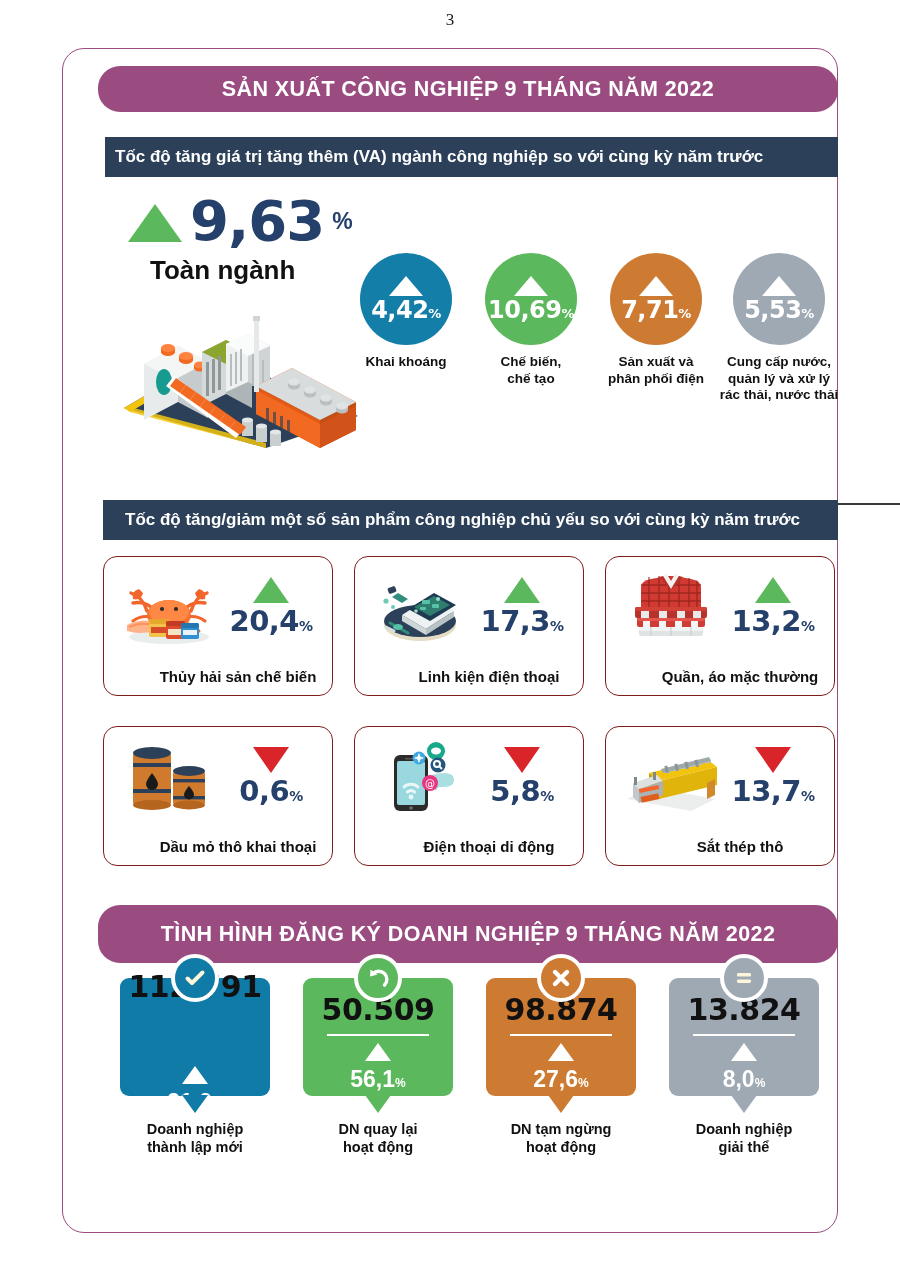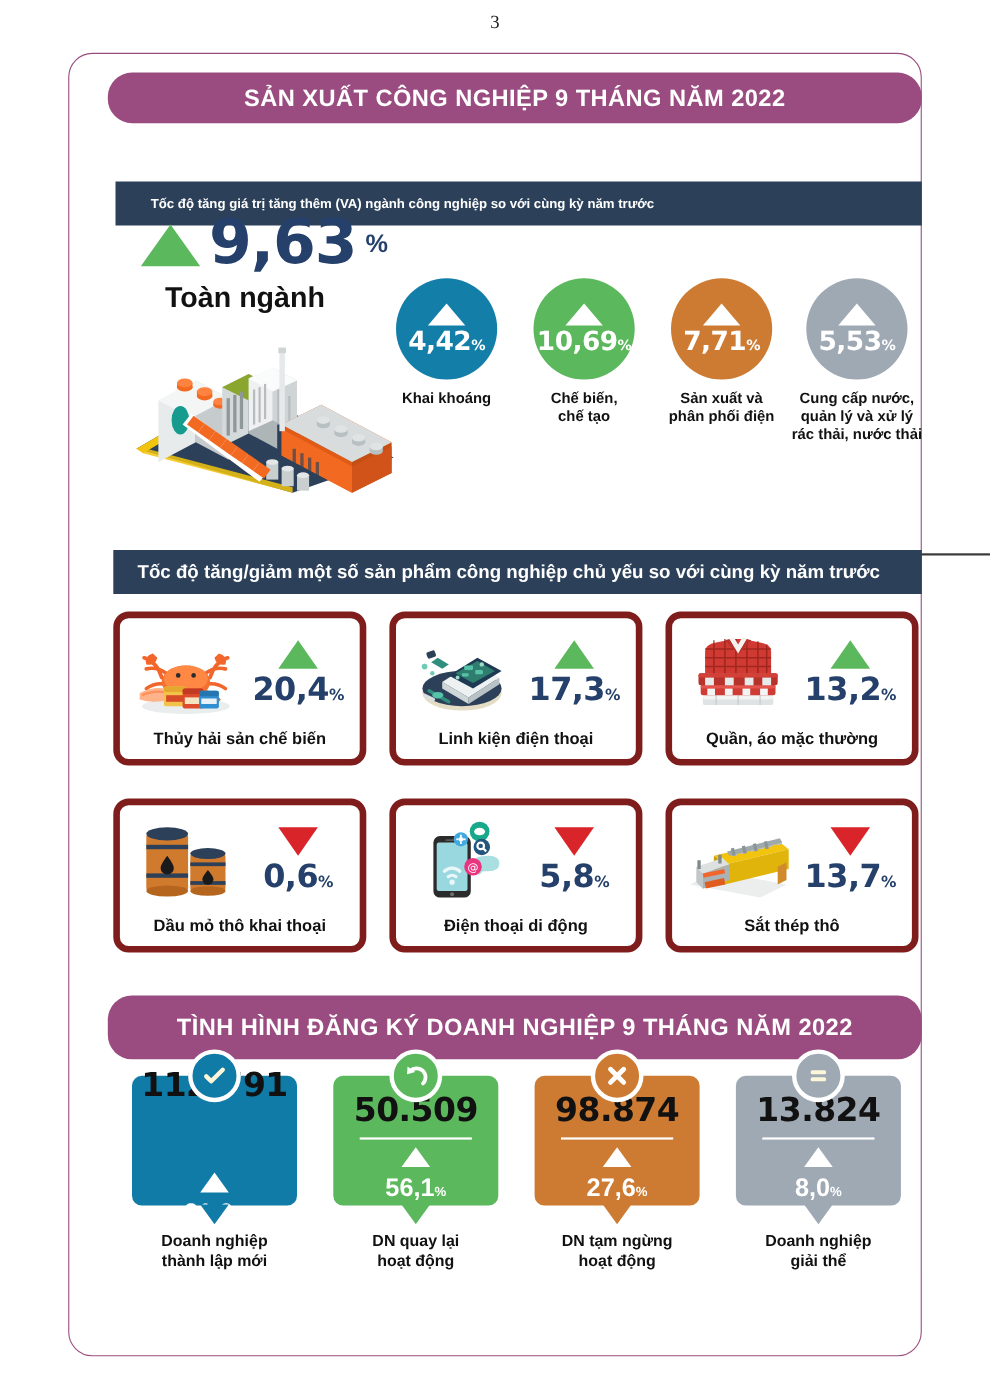--- a/index.html
+++ b/index.html
@@ -23,21 +23,21 @@
     display:flex;align-items:center;justify-content:center;
     color:#ffffff;font-weight:bold;letter-spacing:.4px;
   }
   .banner-navy{
     position:absolute;background:#2c4159;
     display:flex;align-items:center;
     color:#ffffff;font-weight:bold;
   }
 
   #banner-industry{left:98px;top:66px;width:740px;height:46px;font-size:21.5px;}
-  #banner-va{left:105px;top:137px;width:733px;height:40px;font-size:12px;padding-left:32px;box-sizing:border-box;margin-top:28px;}
+  #banner-va{left:105px;top:137px;width:733px;height:40px;font-size:17px;padding-left:10px;box-sizing:border-box;}
   #banner-products{left:103px;top:500px;width:735px;height:40px;font-size:17px;padding-left:22px;box-sizing:border-box;}
   #banner-business{left:98px;top:905px;width:740px;height:58px;font-size:21.5px;}
 
   
   #section-va{position:absolute;left:98px;top:185px;width:745px;height:290px;}
 
   .headline-wrap{position:absolute;left:30px;top:8px;width:250px;}
   .headline-row{display:flex;align-items:center;gap:8px;}
   .tri-up-big{
     width:0;height:0;border-left:27px solid transparent;border-right:27px solid transparent;
@@ -75,21 +75,21 @@
   }
   .circle-val .pct{font-size:13px;}
   .circle-label{
     margin-top:9px;font-size:13.5px;font-weight:bold;color:#111;line-height:1.24;
   }
 
   
   #section-products{position:absolute;left:103px;top:556px;width:737px;height:320px;}
   .prod-card{
     position:absolute;width:230px;height:140px;
-    border:6px solid #7f1d1d;border-radius:14px;background:#fff;box-sizing:border-box;
+    border:1px solid #7f1d1d;border-radius:14px;background:#fff;box-sizing:border-box;
   }
   .prod-top{
     position:absolute;left:0;top:6px;width:100%;height:88px;
     display:flex;align-items:center;justify-content:center;gap:2px;
   }
   .prod-icon{width:104px;height:80px;flex:0 0 104px;}
   .prod-figure{display:flex;flex-direction:column;align-items:center;width:96px;}
   .tri-up-md{
     width:0;height:0;border-left:18px solid transparent;border-right:18px solid transparent;
     border-bottom:26px solid #5cb85c;
@@ -98,21 +98,21 @@
     width:0;height:0;border-left:18px solid transparent;border-right:18px solid transparent;
     border-top:26px solid #d9252a;
   }
   .prod-val{
     font-size:29px;font-weight:bold;color:#24406b;line-height:1.05;margin-top:3px;
     font-family:"DejaVu Sans",sans-serif;letter-spacing:-.5px;
   }
   .prod-val .pct{font-size:14px;}
   .prod-label{
     position:absolute;left:0;bottom:10px;width:100%;text-align:center;
-    font-size:15px;font-weight:bold;color:#111;
+    font-size:15px;font-weight:bold;color:#111;padding-left:20px;
   }
 
   
   #section-business{position:absolute;left:110px;top:978px;width:720px;height:230px;}
   .biz-item{position:absolute;width:170px;text-align:center;}
   .biz-bubble{
     position:relative;width:150px;height:118px;margin:0 auto;border-radius:9px;
     display:flex;flex-direction:column;align-items:center;justify-content:center;
   }
   .biz-bubble:after{

